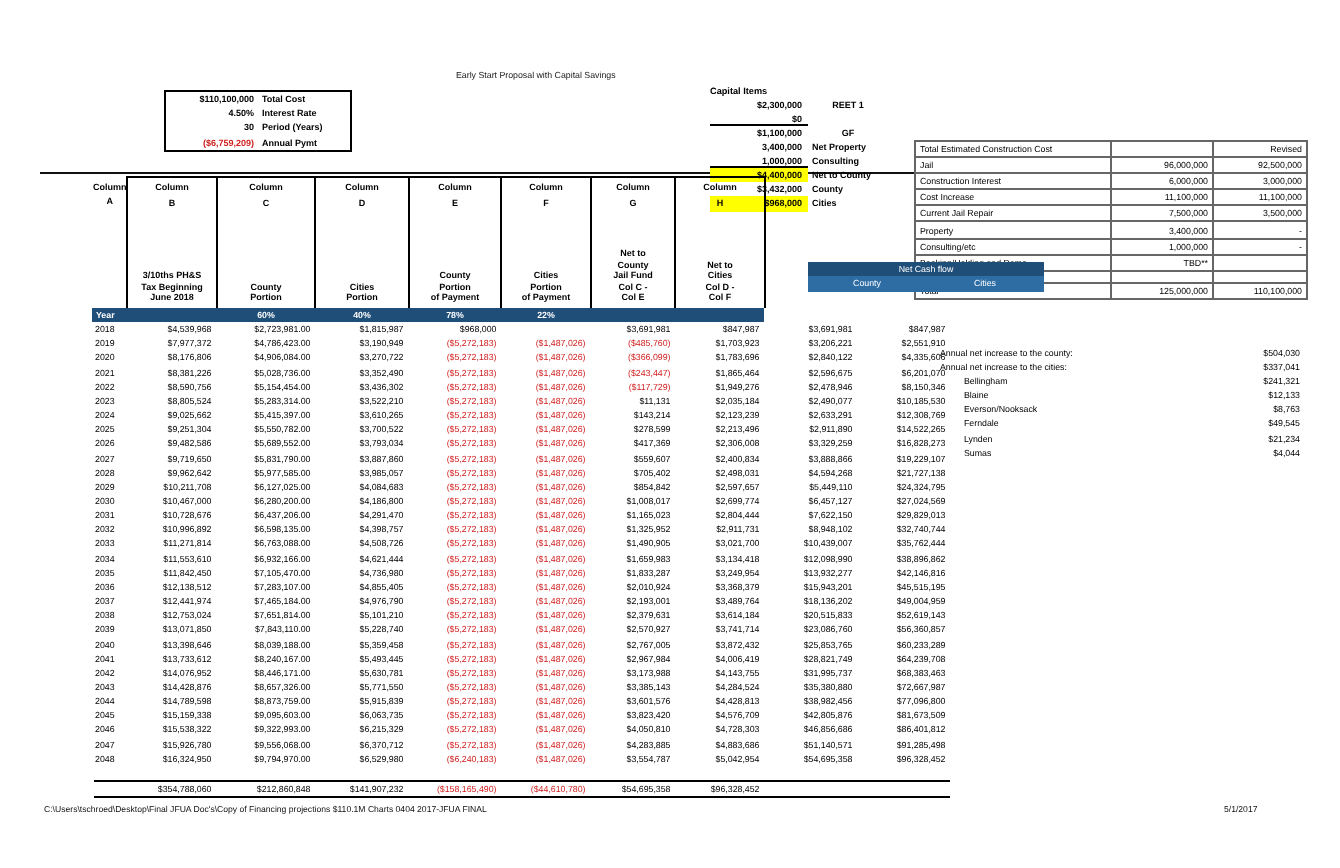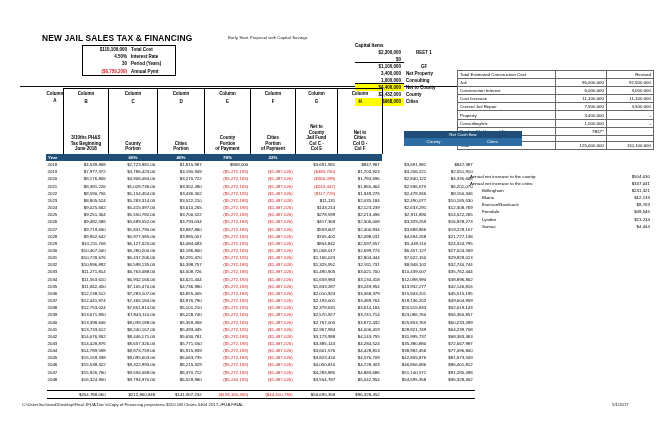--- a/index.html
+++ b/index.html
@@ -255,21 +255,20 @@
     font-size: 4.3px;
     white-space: nowrap;
     color: #111;
   }
 </style>
 </head>
 <body>
 
 <div class="page">
 
-  <div class="doc-title">NEW JAIL SALES TAX &amp; FINANCING</div>
   <div class="subtitle">Early Start Proposal with Capital Savings</div>
 
   <div class="cost-box" id="cost-box">
       <div class="cost-row">
         <div class="cost-val">$110,100,000</div>
         <div class="cost-lbl">Total Cost</div>
       </div>
       <div class="cost-row">
         <div class="cost-val">4.50%</div>
         <div class="cost-lbl">Interest Rate</div>

